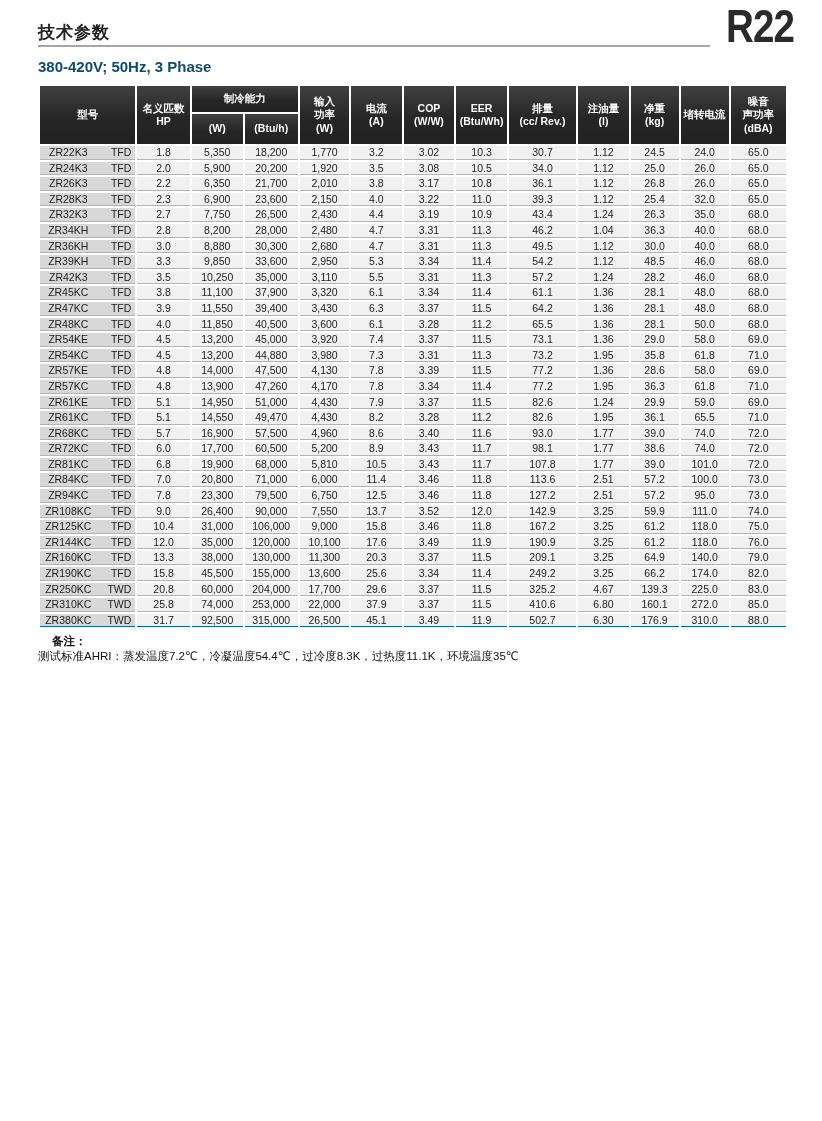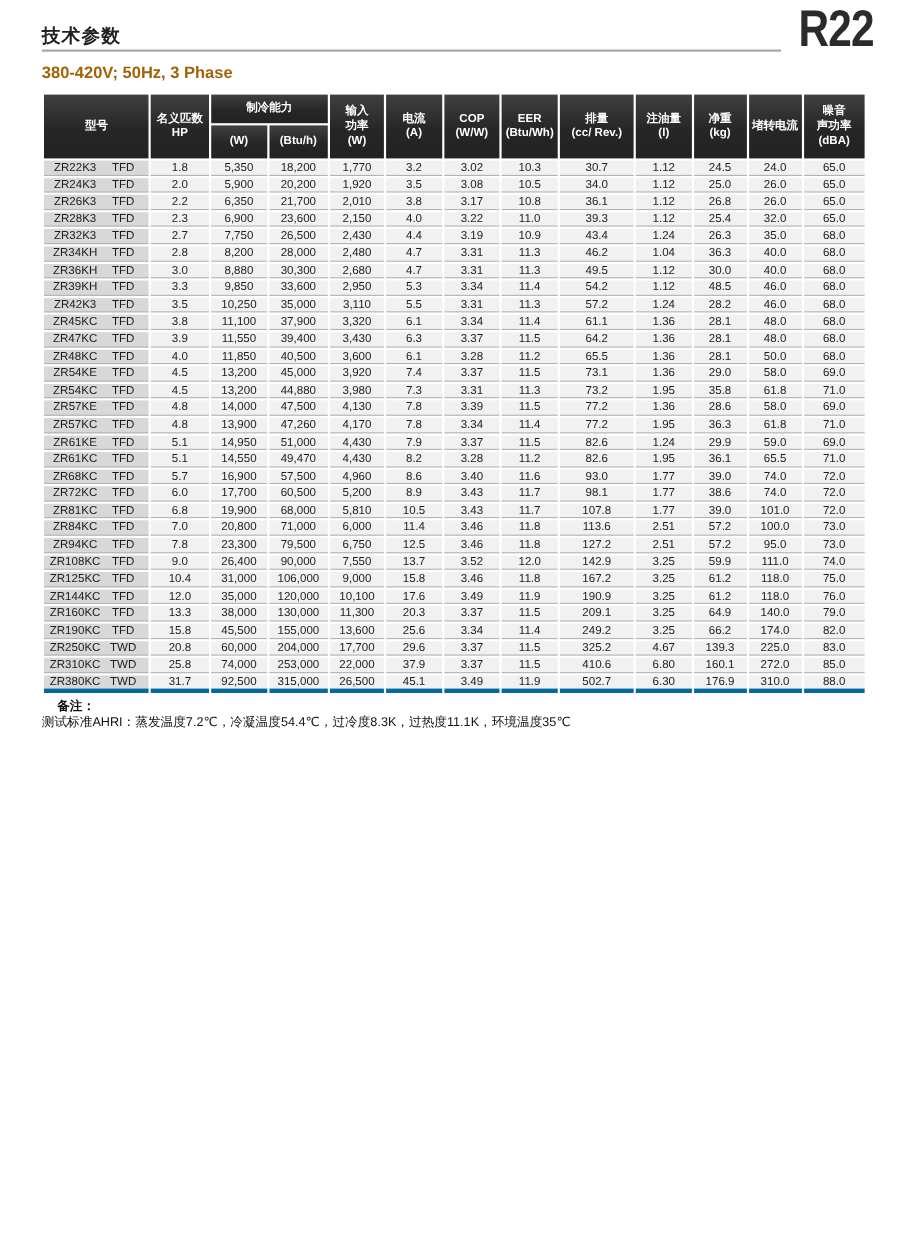--- a/index.html
+++ b/index.html
@@ -45,21 +45,21 @@
     transform: scaleX(0.82);
     transform-origin: right top;
     letter-spacing: -1px;
   }
   .doc-subtitle {
     position: absolute;
     left: 38px;
     top: 58px;
     font-size: 15px;
     font-weight: bold;
-    color: #a16207;
+    color: #0c4a6e;
   }
 
   
   .table-wrap {
     position: absolute;
     left: 38px;
     top: 84px;
     width: 750px;
   }
   table.spec {
@@ -92,22 +92,22 @@
     padding: 0;
     white-space: nowrap;
     overflow: hidden;
   }
   table.spec td.model-cell {
     background: #d8d8d8;
     padding: 0 4px;
   }
   .model-flex { display: flex; width: 100%; }
   .model-flex .model { flex: 1.25; }
-  .model-flex .mtype { flex: 1; text-align: center; }
-  tbody tr:last-child td { border-bottom: 4px solid #0369a1; }
+  .model-flex .mtype { flex: 1; text-align: right; }
+  tbody tr:last-child td { border-bottom: 1px solid #0369a1; }
 
   
   .notes-label {
     position: absolute;
     left: 52px;
     top: 634px;
     font-size: 11.5px;
     font-weight: bold;
     color: #111;
   }

